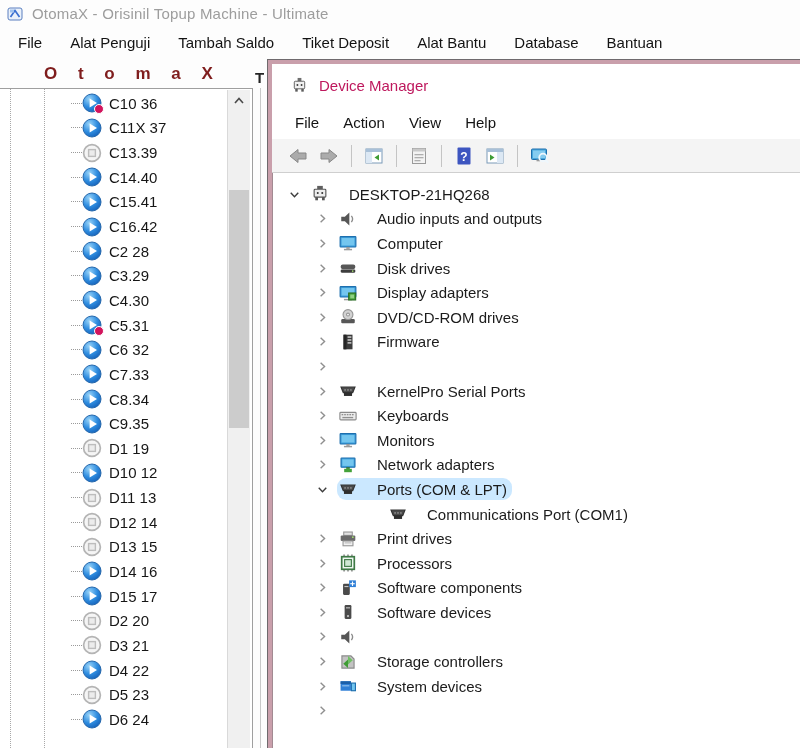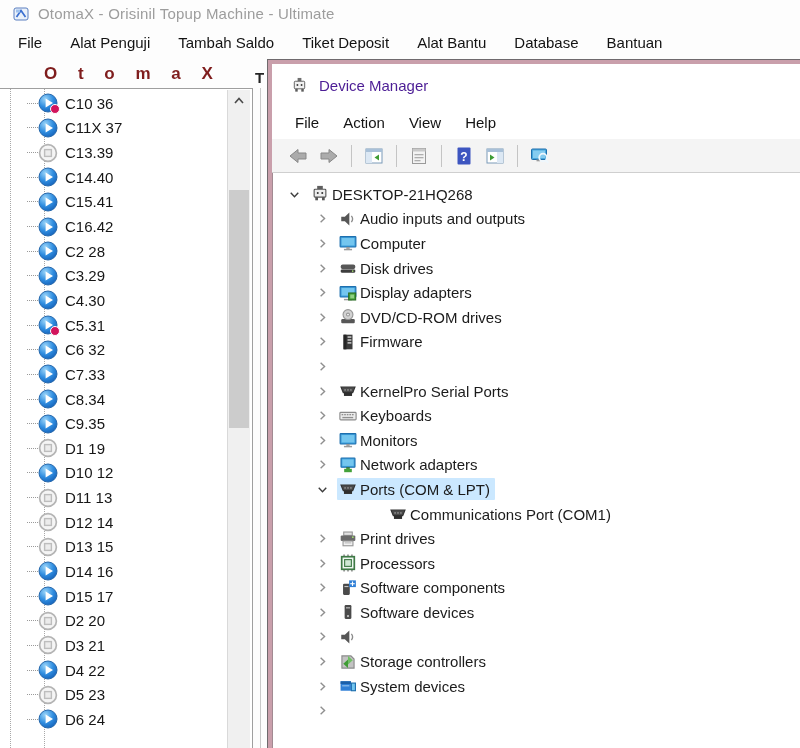--- a/index.html
+++ b/index.html
@@ -1,73 +1,73 @@
 <!DOCTYPE html>
 <html><head>
 <meta charset="utf-8">
 <style>
   html,body{margin:0;padding:0;background:#fff;}
   .app{position:relative;width:800px;height:748px;overflow:hidden;background:#fdfdfd;
        font-family:"Liberation Sans",sans-serif;-webkit-font-smoothing:antialiased;}
   
   .titlebar{position:absolute;top:0;left:0;right:0;height:27px;display:flex;align-items:center;
-            padding-left:13px;gap:9px;background:#fdfdfd;}
+            padding-left:7px;gap:9px;background:#fdfdfd;}
   .titlebar .app-title{color:#9d9d9d;font-size:15px;letter-spacing:.2px;white-space:nowrap;}
   .menubar{position:absolute;top:27px;left:0;right:0;height:31px;display:flex;align-items:center;
            padding-left:4px;font-size:15px;color:#131313;background:#fdfdfd;}
   .menubar .mitem{padding:0 14px;white-space:nowrap;cursor:default;}
   .brand{position:absolute;top:64px;left:44px;font-size:17px;font-weight:bold;letter-spacing:8px;
          color:#7f1d1d;white-space:nowrap;}
   
   .sidebar{position:absolute;top:88px;left:0;width:252px;bottom:0;background:#fff;
            border-top:1px solid #9f9f9f;border-right:1px solid #9f9f9f;}
   .vdots{position:absolute;top:0;bottom:0;width:0;border-left:1px dotted #a8a8a8;}
   .vdots.v1{left:10px;}
   .vdots.v2{left:44px;}
   .srows{position:absolute;top:2px;left:0;right:26px;}
-  .srow{display:flex;align-items:center;height:24.65px;padding-left:27px;}
+  .srow{display:flex;align-items:center;height:24.65px;padding-left:71px;}
   .connector{width:11px;height:0;border-top:1px dotted #9a9a9a;flex:0 0 auto;}
   .sicon{position:relative;width:20px;height:20px;flex:0 0 auto;}
   .sicon svg{width:20px;height:20px;display:block;}
   .alert-dot{position:absolute;right:-2px;bottom:-1px;width:8px;height:8px;border-radius:50%;
              background:#d2145c;border:1px solid #fff;}
   .slabel{margin-left:7px;font-size:15px;color:#161616;white-space:nowrap;}
   
   .sscroll{position:absolute;top:1px;right:2px;width:22px;bottom:0;background:#f0f0f0;
            border-left:1px solid #d9d9d9;}
   .sb-up{height:22px;display:flex;align-items:center;justify-content:center;}
   .sb-up svg{width:12px;height:12px;}
   .sb-thumb{position:absolute;left:1px;right:1px;top:100px;height:238px;background:#cccccc;}
   
   .hidden-tab{position:absolute;top:69px;left:255px;font-size:15px;font-weight:bold;color:#242424;}
   .strip-line{position:absolute;top:88px;bottom:0;left:260px;width:0;border-left:1px solid #c9c9c9;}
   
   .dm{position:absolute;top:60px;left:268px;width:552px;height:700px;background:#fff;
       border:4px solid #c99fab;box-shadow:0 0 0 1px #6f6a6d, inset 0 0 0 1px #a28a92;}
   .dm-titlebar{height:42px;display:flex;align-items:center;padding-left:19px;gap:11px;background:#fff;}
-  .dm-titlebar .dm-title{font-size:15px;color:#4c1d95;white-space:nowrap;}
+  .dm-titlebar .dm-title{font-size:15px;color:#be185d;white-space:nowrap;}
   .dm-menubar{height:33px;display:flex;align-items:center;padding-left:11px;font-size:15px;color:#131313;background:#fff;}
   .dm-menubar .mitem{padding:0 12px;cursor:default;}
   .dm-toolbar{height:33px;background:#f4f4f4;border-bottom:1px solid #cfcfcf;display:flex;
               align-items:center;padding-left:13px;gap:5px;}
   .tbtn{width:26px;height:24px;display:flex;align-items:center;justify-content:center;background:transparent;border:0;padding:0;}
   .tbtn svg{width:20px;height:20px;display:block;}
   .tsep{width:0;height:22px;border-left:1px solid #c4c4c4;margin:0 4px;}
   .dm-tree{position:absolute;top:109px;left:1px;right:1px;bottom:1px;background:#fff;padding-top:9px;overflow:hidden;}
   .drow{display:flex;align-items:center;height:24.6px;font-size:15px;color:#1b1b1b;}
   .drow.ind0{padding-left:14px;}
   .drow.ind1{padding-left:42px;}
   .drow.ind2{padding-left:92px;}
   .chev{width:22px;height:16px;display:flex;align-items:center;flex:0 0 auto;}
   .chev svg{width:15px;height:15px;}
   .hl{display:flex;align-items:center;padding:2px 5px 2px 2px;border-radius:1px;}
-  .drow.selected .hl{background:#cbe8ff;}
+  .drow.selected .hl{background:#cbe8ff;border-radius:9px;}
   .dicon{width:18px;height:18px;flex:0 0 auto;}
   .dicon svg{width:18px;height:18px;display:block;}
-  .dlabel{margin-left:3px;white-space:nowrap;}
+  .dlabel{margin-left:20px;white-space:nowrap;}
 </style>
 </head>
 <body>
 
 <div class="app">
 
   <div class="titlebar">
     <span class="app-icon" style="width:16px;height:16px;display:inline-block;"><svg viewBox="0 0 16 16">
           <rect x="1" y="2" width="14" height="12" rx="2" fill="#eaf1fa" stroke="#5a7fc0"></rect>
           <path d="M3.5 11 L8 4.5 L12.5 11" stroke="#3a6fd0" fill="none" stroke-width="1.7"></path>

